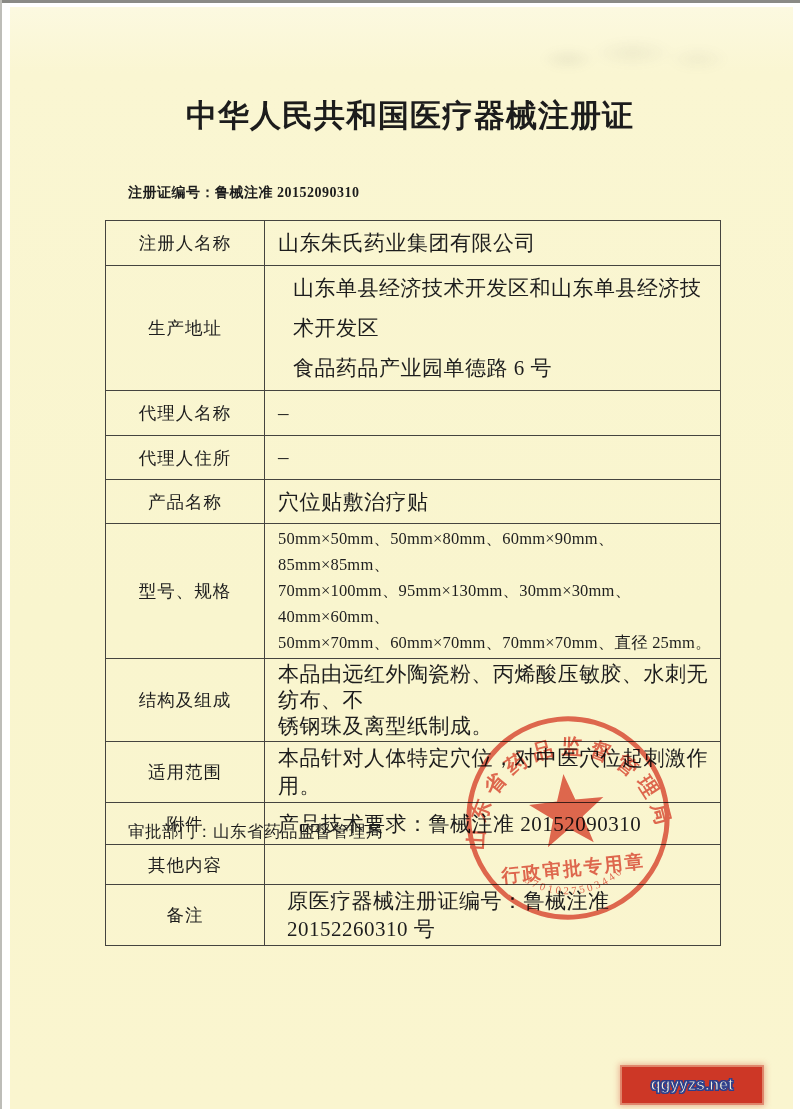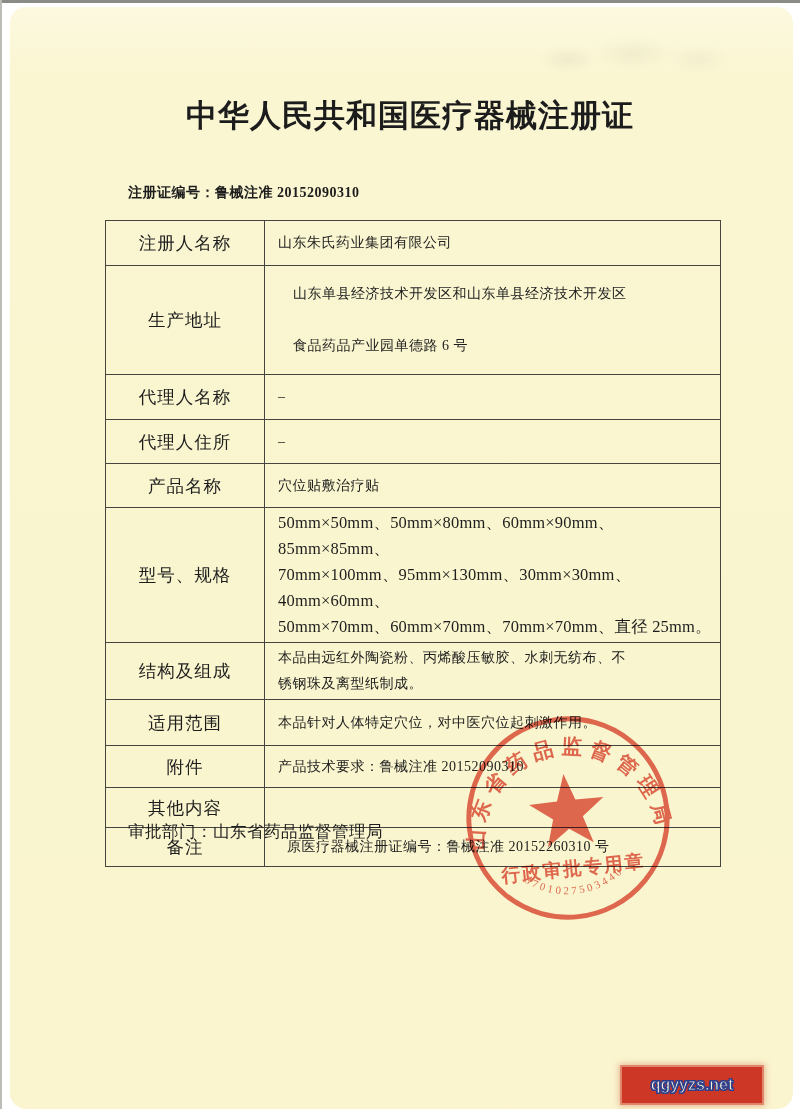--- a/index.html
+++ b/index.html
@@ -6,21 +6,20 @@
   body{
     width:800px;height:1109px;position:relative;overflow:hidden;
     background:#ffffff;
     font-family:"Liberation Serif","DejaVu Serif",serif;
   }
   .scan-edge-top{position:absolute;left:0;top:0;width:800px;height:3px;background:#8a8a86;}
   .scan-edge-left{position:absolute;left:0;top:0;width:2px;height:1109px;background:#bdbdb8;}
   .paper{
     position:absolute;left:10px;top:7px;right:7px;bottom:0;
     background:linear-gradient(180deg,#fcf9e0 0%,#faf6d2 6%,#f9f5ce 55%,#faf5cf 100%);
-    border-radius:16px;
   }
   .smudge{
     position:absolute;left:480px;top:18px;width:260px;height:62px;
     background:
       radial-gradient(ellipse 40px 18px at 30% 55%, rgba(120,120,100,.18), transparent 70%),
       radial-gradient(ellipse 60px 22px at 55% 45%, rgba(120,120,100,.15), transparent 70%),
       radial-gradient(ellipse 45px 20px at 80% 55%, rgba(120,120,100,.12), transparent 70%);
     filter:blur(3px);opacity:.55;
   }
   .title{
@@ -33,24 +32,24 @@
   }
   table.cert{
     position:absolute;left:95px;top:213px;width:616px;
     border-collapse:collapse;table-layout:fixed;color:#1d1d1d;
   }
   table.cert td{border:1.5px solid #45443f;vertical-align:middle;}
   td.lbl{
     width:150px;text-align:center;font-size:17.5px;letter-spacing:1px;padding:0 4px;
   }
   td.val{
-    font-size:14px;padding:2px 6px 2px 13px;white-space:pre-line;letter-spacing:.5px;
+    font-size:21px;padding:2px 6px 2px 13px;white-space:pre-line;letter-spacing:.5px;
   }
   tr.r1  td{height:40px;} tr.r2 td{height:40px;}
-  tr.r3  td{height:82px;} tr.r3 td.val{line-height:52px;padding-left:28px;}
+  tr.r3  td{height:82px;} tr.r3 td.val{line-height:40px;padding-left:28px;}
   tr.r4  td{height:40px;} tr.r5 td{height:39px;margin-top:8px;} tr.r6 td{height:39px;}
   tr.r7  td{height:78px;} tr.r7 td.val{font-size:16.5px;line-height:26px;letter-spacing:.2px;}
   tr.r8  td{height:52px;} tr.r8 td.val{line-height:26px;}
   tr.r9  td{height:41px;} tr.r10 td{height:37px;}
   tr.r11 td{height:35px;} tr.r12 td{height:34px;}
   tr.r12 td.val{padding-left:22px;}
   .footer-left{
     position:absolute;left:118px;top:814px;font-size:16.5px;color:#1d1d1d;letter-spacing:.5px;
   }
   .footer-right{position:absolute;left:428px;top:812px;font-size:16.5px;color:#1d1d1d;}

